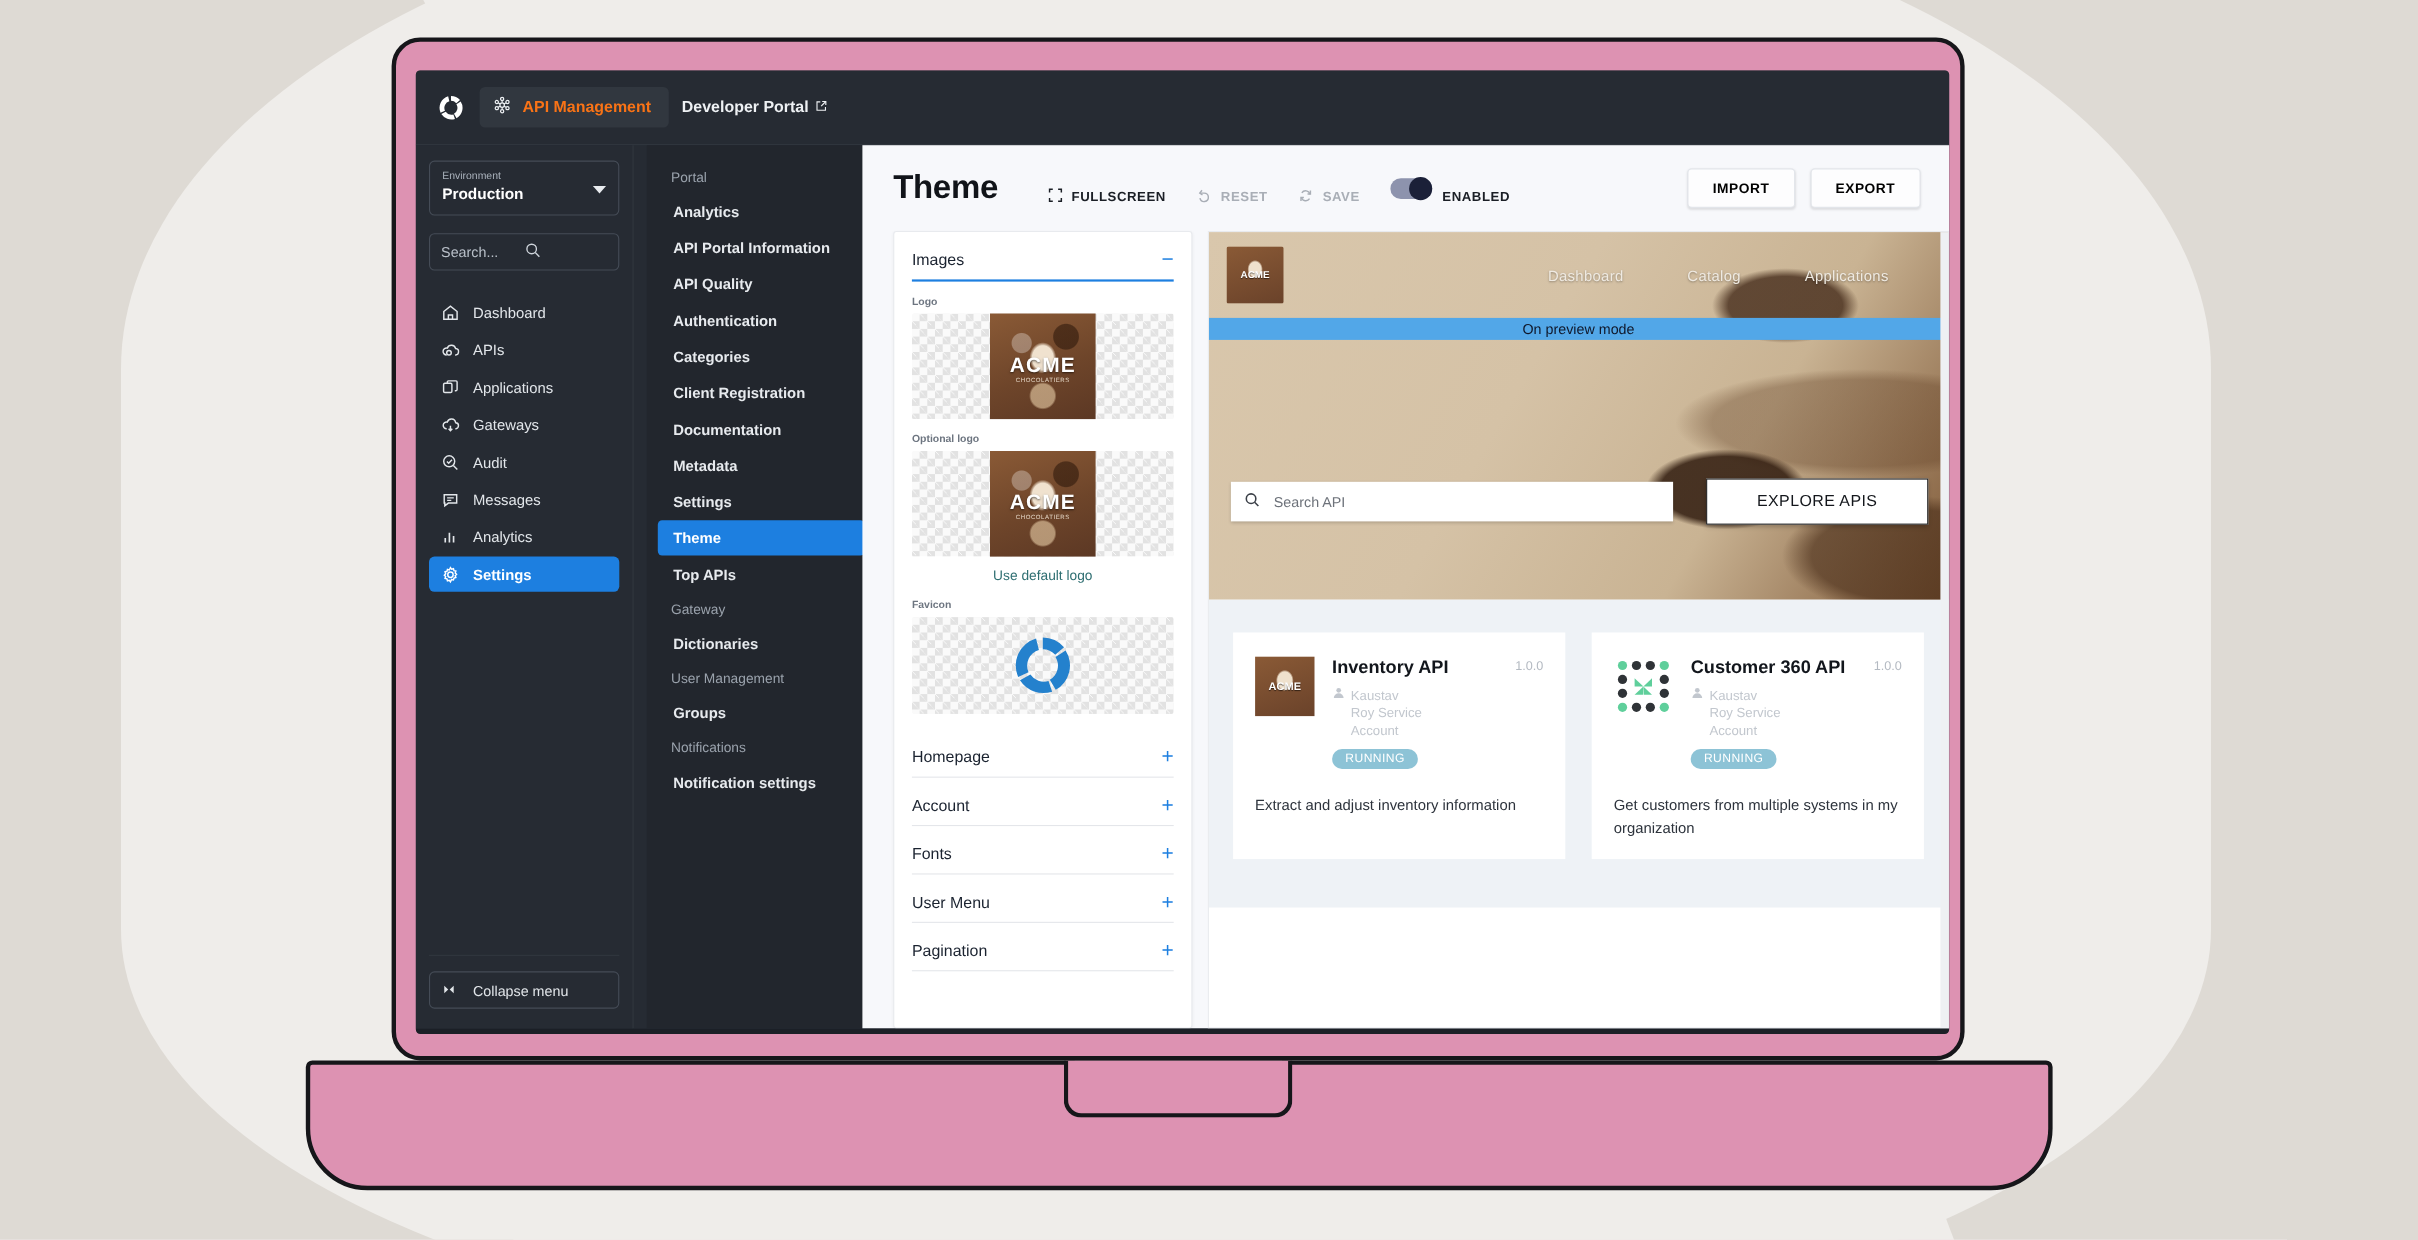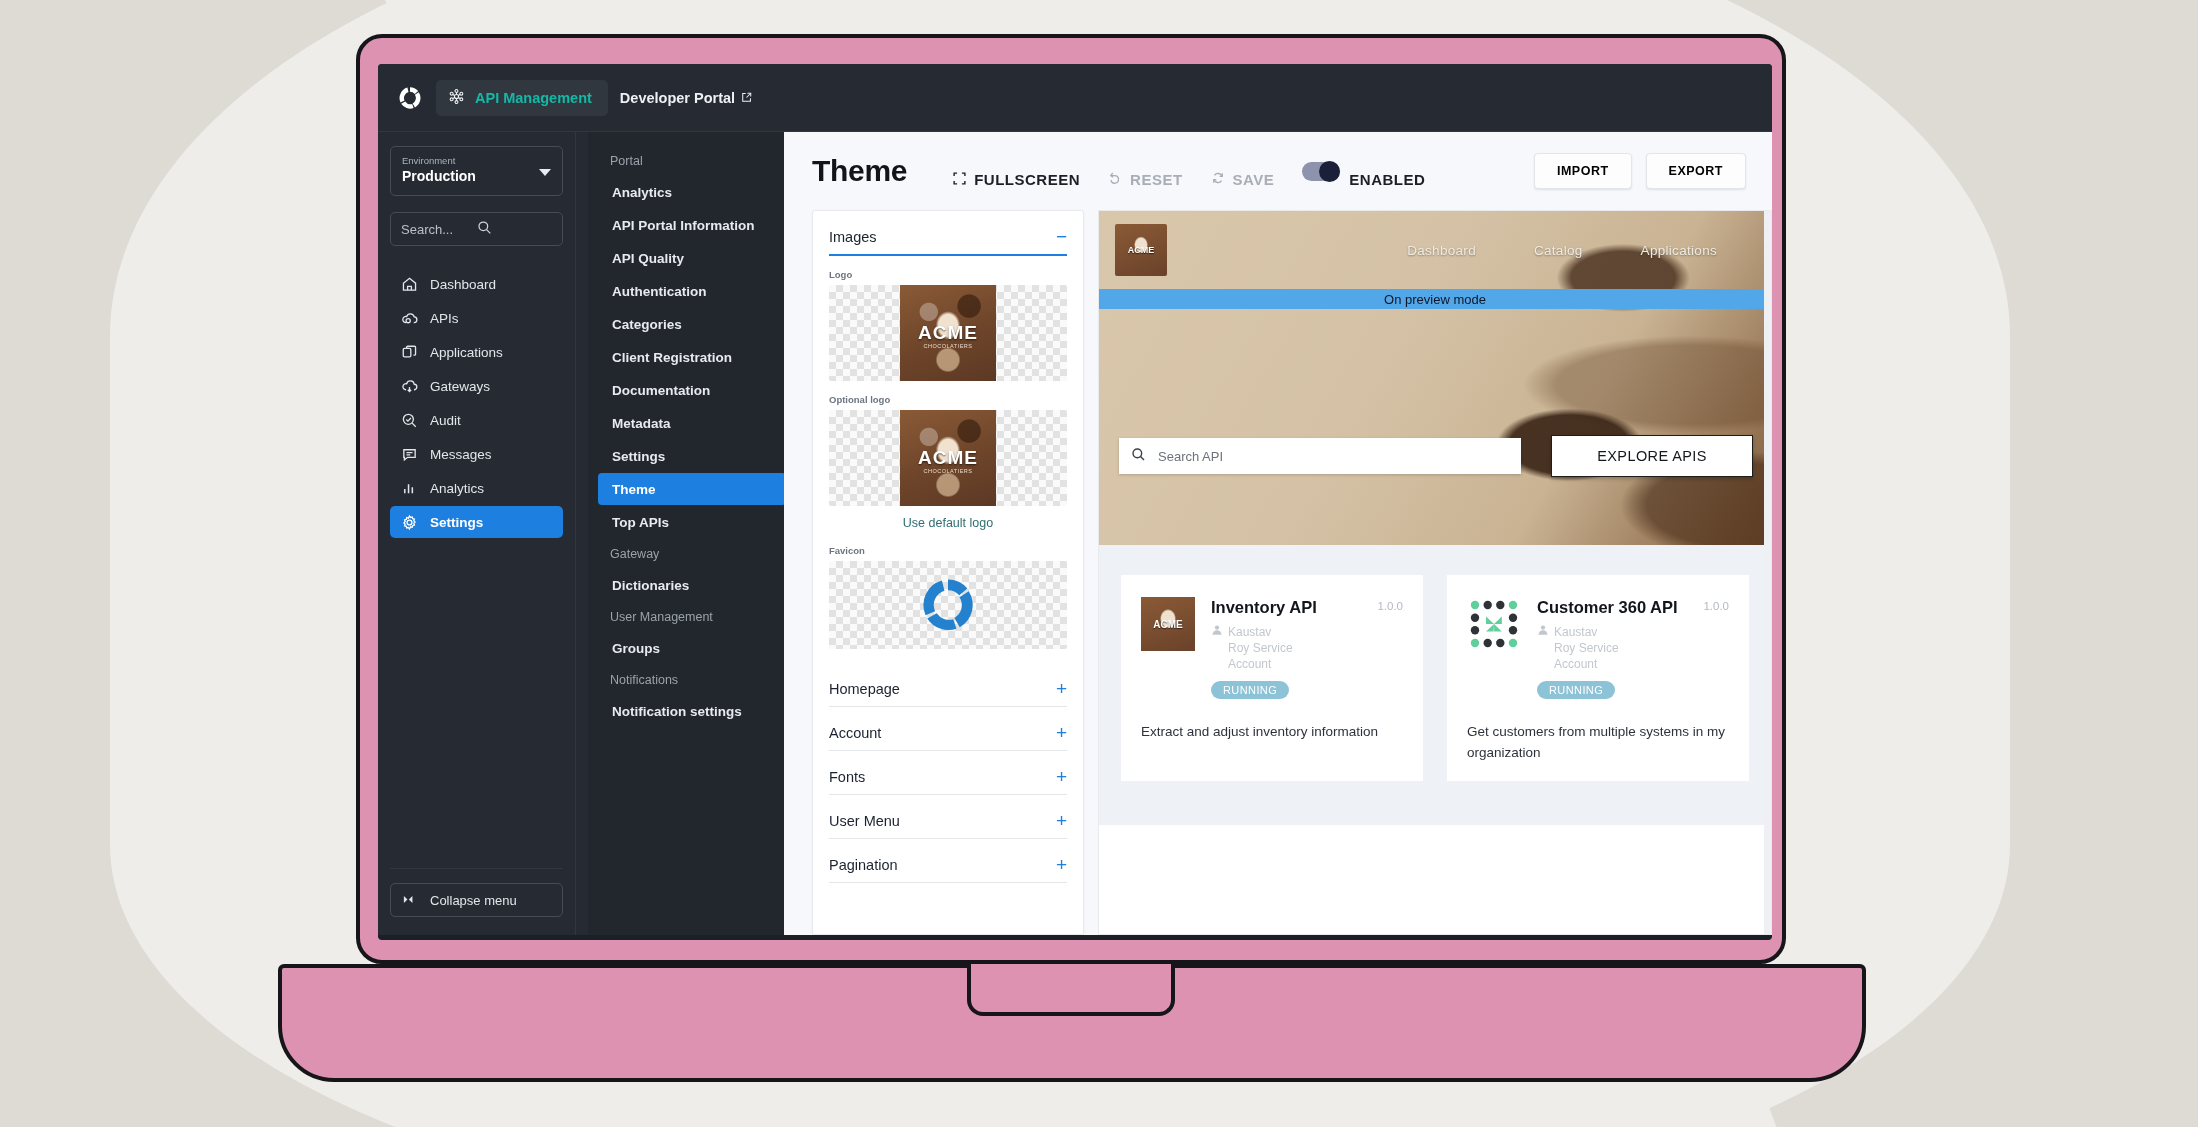--- a/index.html
+++ b/index.html
@@ -62,21 +62,21 @@
     background: #262b33;
     display: flex; align-items: center; gap: 12px;
     padding: 0 18px;
     border-bottom: 1px solid #31373f;
   }
   .brand-mark { width: 28px; height: 28px; flex: none; }
   .app-chip {
     display: flex; align-items: center; gap: 10px;
     background: #31373f; border-radius: 5px;
     padding: 8px 16px 8px 12px;
-    color: #14b8a6; font-size: 14.5px; font-weight: bold;
+    color: #f97316; font-size: 14.5px; font-weight: bold;
     white-space: nowrap;
   }
   .portal-link {
     display: flex; align-items: center; gap: 6px;
     color: #eef1f4; font-size: 14.5px; font-weight: bold; white-space: nowrap;
   }
 
   
   .sidebar {
     position: absolute; left: 0; top: 68px; width: 198px; bottom: 0;
@@ -148,21 +148,21 @@
     overflow: hidden;
   }
   .page-head {
     display: flex; align-items: center;
     height: 78px; padding: 0 26px 0 28px; gap: 0;
   }
   .page-title { font-size: 30px; font-weight: bold; color: #111419; letter-spacing: -0.3px; }
   .toolbar { display: flex; align-items: center; gap: 28px; margin-left: 46px; }
   .tool-btn {
     display: flex; align-items: center; gap: 8px;
-    font-size: 15px; font-weight: bold; letter-spacing: .5px;
+    font-size: 12px; font-weight: bold; letter-spacing: .5px;
     color: #1b1f26; white-space: nowrap; margin-top: 16px;
   }
   .tool-btn.disabled { color: #a9aeb6; }
   .toggle-wrap { display: flex; align-items: center; gap: 9px; }
   .toggle {
     width: 38px; height: 19px; border-radius: 10px;
     background: #8d93ad; position: relative;
   }
   .toggle::after {
     content: ""; position: absolute; right: 0; top: -1px;

